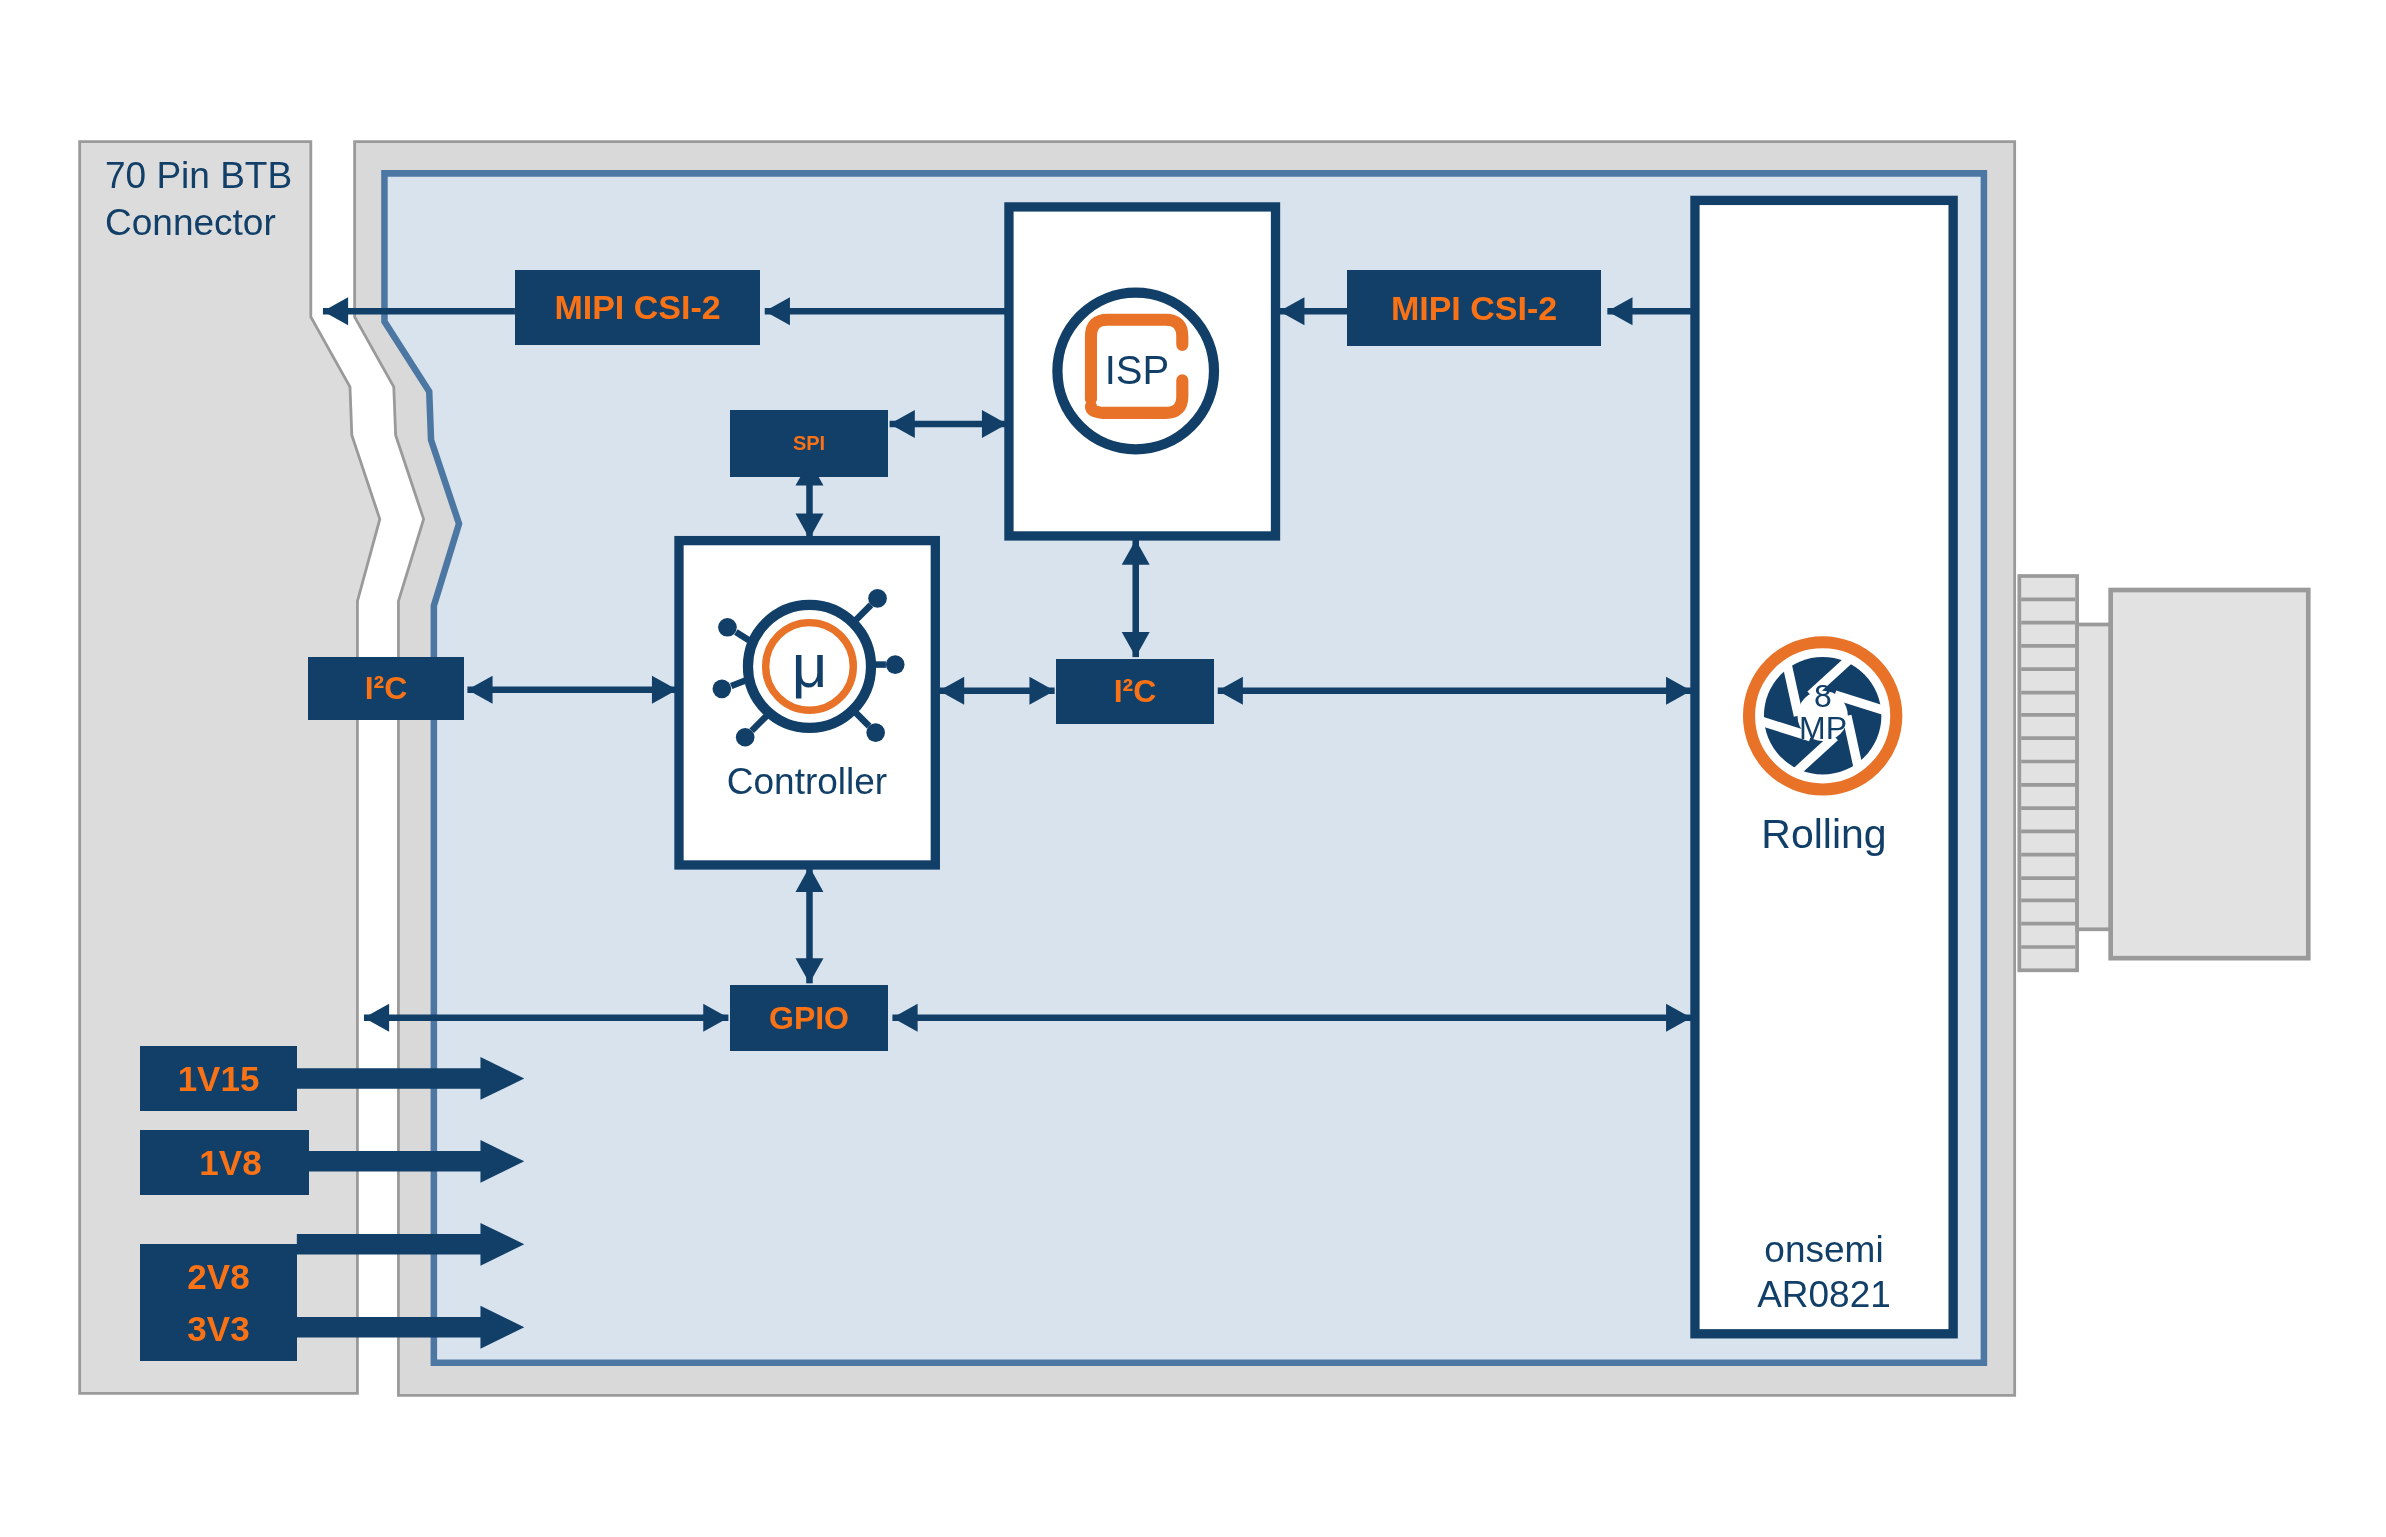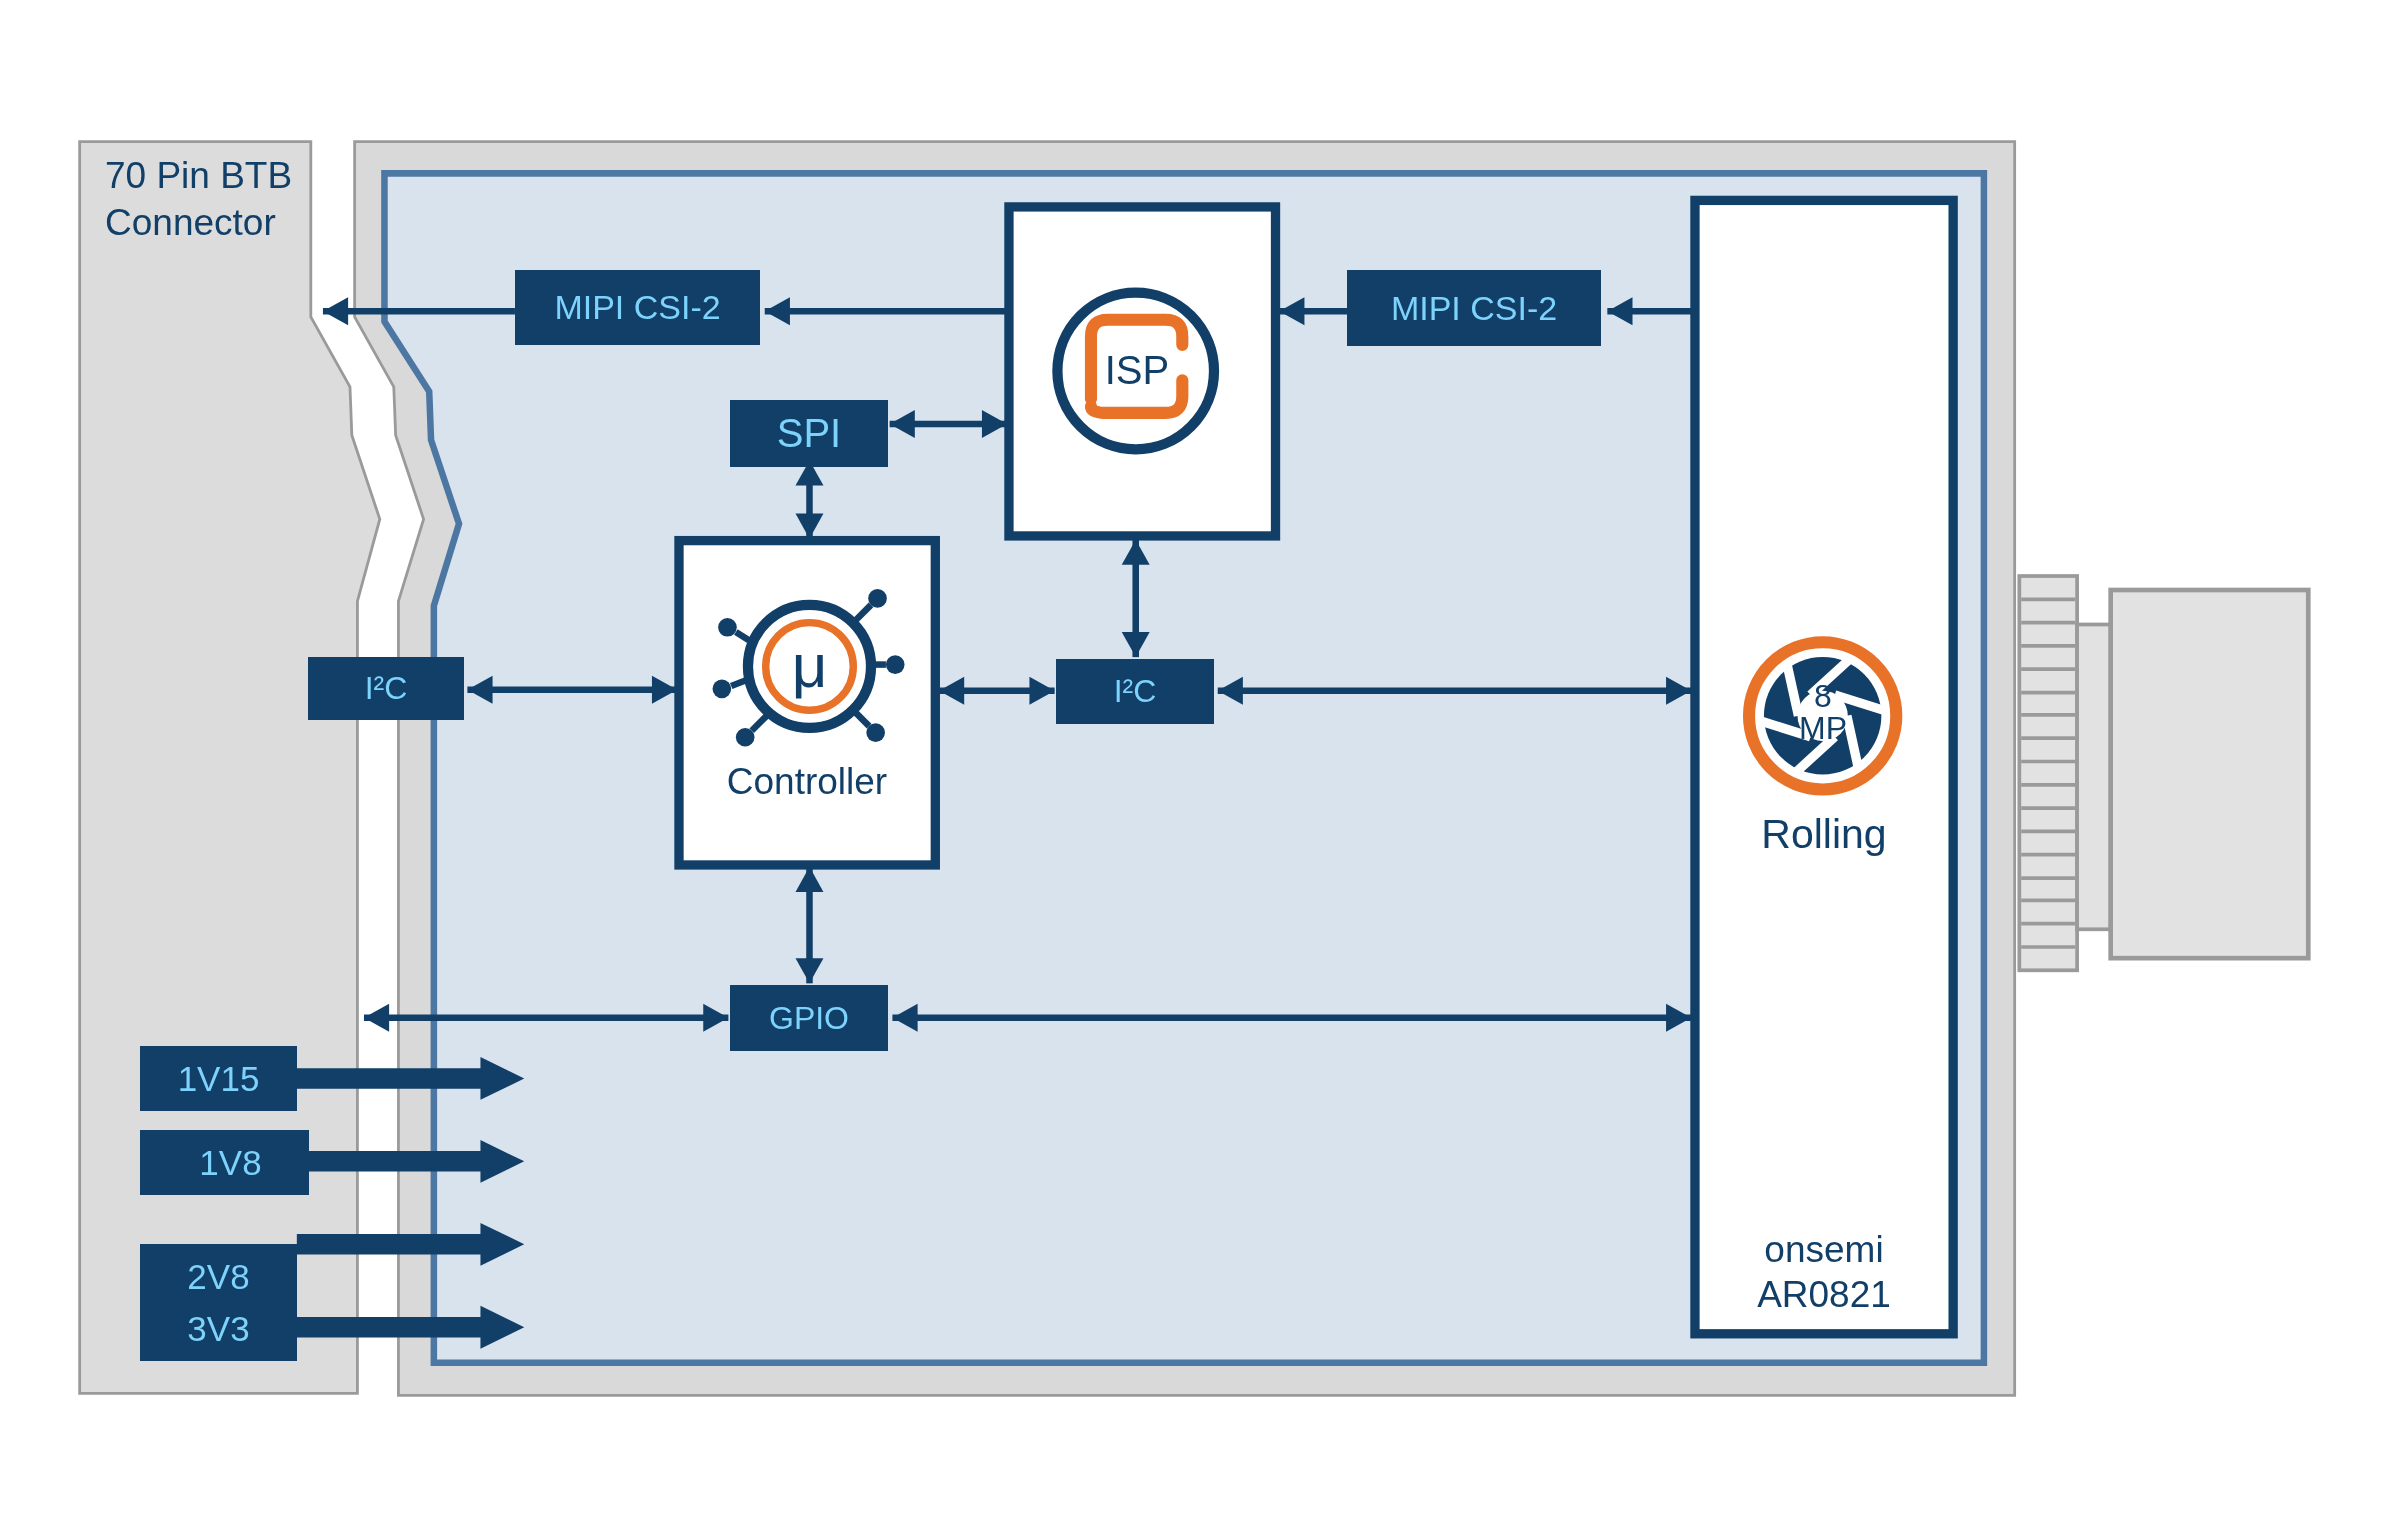--- a/index.html
+++ b/index.html
@@ -15,29 +15,29 @@
   }
   html,body{margin:0;padding:0;background:#fff;}
   #stage{
     position:relative;width:2387px;height:1537px;background:#fff;overflow:hidden;
     font-family:"Liberation Sans", sans-serif;
   }
   #shapes{position:absolute;left:0;top:0;}
   .lbl{position:absolute;color:var(--navy);font-weight:normal;}
   .blk{
     position:absolute;display:flex;align-items:center;justify-content:center;
-    background:var(--navy);color:#7dd3fc;font-weight:normal;
+    background:var(--navy);color:#f97316;font-weight:bold;
   }
   .pre{white-space:pre-line;}
   .ctr{display:flex;align-items:center;justify-content:center;text-align:center;}
 
   
   #blk-mipi-l{left:515px;top:270px;width:245px;height:75px;font-size:34px;}
   #blk-mipi-r{left:1347px;top:270px;width:254px;height:76px;font-size:34px;}
-  #blk-spi{left:730px;top:400px;width:158px;height:67px;font-size:40px;}
+  #blk-spi{left:730px;top:410px;width:158px;height:67px;font-size:20px;}
   #blk-i2c-l{left:308px;top:657px;width:156px;height:63px;font-size:32px;}
   #blk-i2c-m{left:1056px;top:659px;width:158px;height:65px;font-size:32px;}
   #blk-gpio{left:730px;top:985px;width:158px;height:66px;font-size:32px;}
   .pwr{left:140px;width:157px;height:65px;font-size:35px;}
   #blk-1v15{top:1046px;} #blk-1v8{top:1130px;padding-left:12px;} #blk-2v8{top:1244px;} #blk-3v3{top:1296px;}
 
   
   #lbl-conn{left:105px;top:152px;font-size:37px;line-height:47px;}
   #lbl-isp{left:1080px;top:341px;width:114px;height:58px;font-size:40px;}
   #lbl-mu{left:763px;top:621px;width:93px;height:88px;font-size:62px;}

